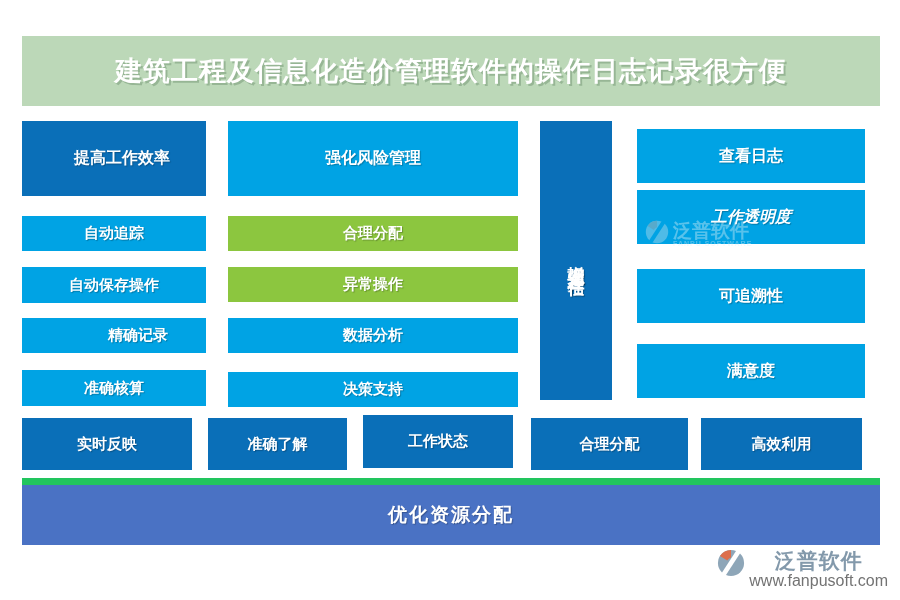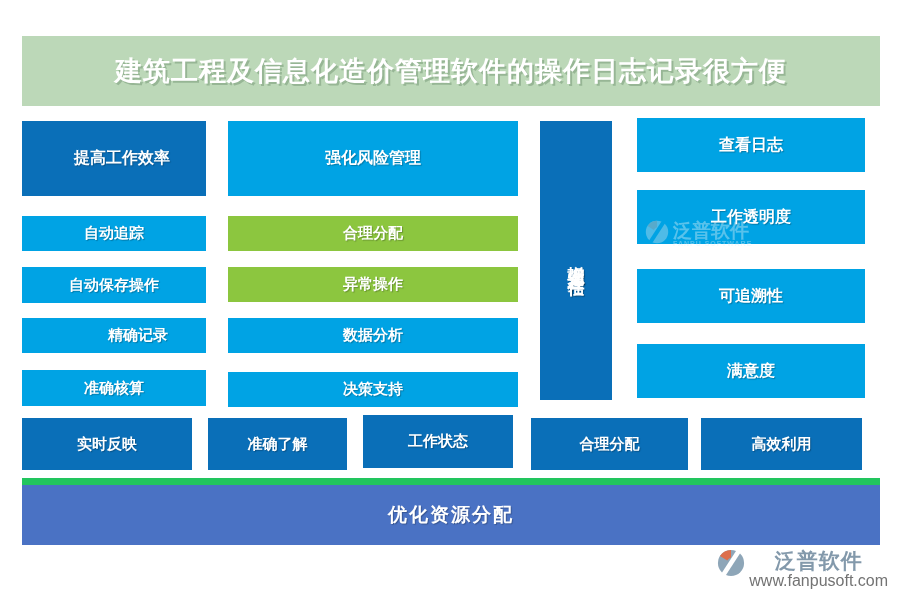--- a/index.html
+++ b/index.html
@@ -40,22 +40,22 @@
   .m3{left:228px;top:318px;width:290px;height:35px;}
   .m4{left:228px;top:372px;width:290px;height:35px;}
 
   
   .vbar{
     left:540px;top:121px;width:72px;height:279px;
     writing-mode:vertical-rl;letter-spacing:3px;font-size:17px;
   }
 
   
-  .r1{left:637px;top:118px;width:228px;height:54px;}
-  .r2{left:637px;top:190px;width:228px;height:54px;}
+  .r1{left:637px;top:129px;width:228px;height:54px;}
+  .r2{left:637px;top:190px;width:228px;height:54px;font-style:italic;}
   .r3{left:637px;top:269px;width:228px;height:54px;}
   .r4{left:637px;top:344px;width:228px;height:54px;}
 
   
   .b1{left:22px;top:418px;width:170px;height:52px;}
   .b2{left:208px;top:418px;width:139px;height:52px;}
   .b3{left:363px;top:415px;width:150px;height:53px;}
   .b4{left:531px;top:418px;width:157px;height:52px;}
   .b5{left:701px;top:418px;width:161px;height:52px;}
 

